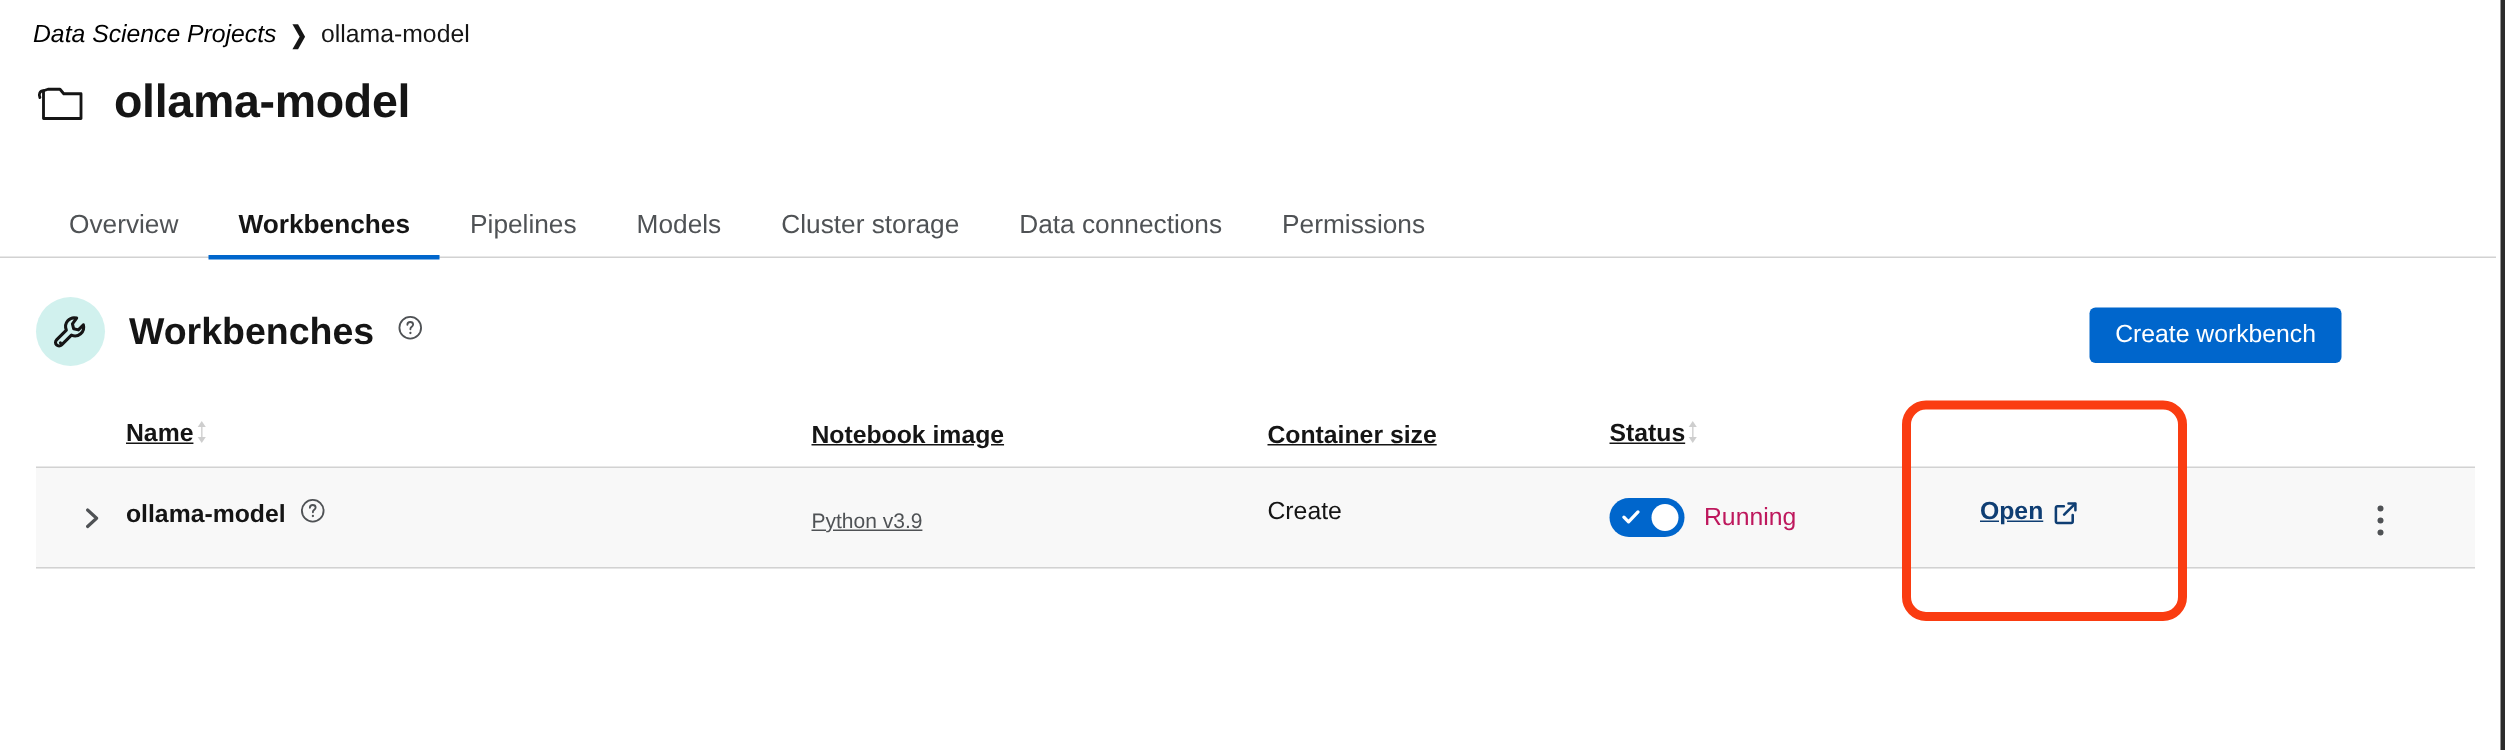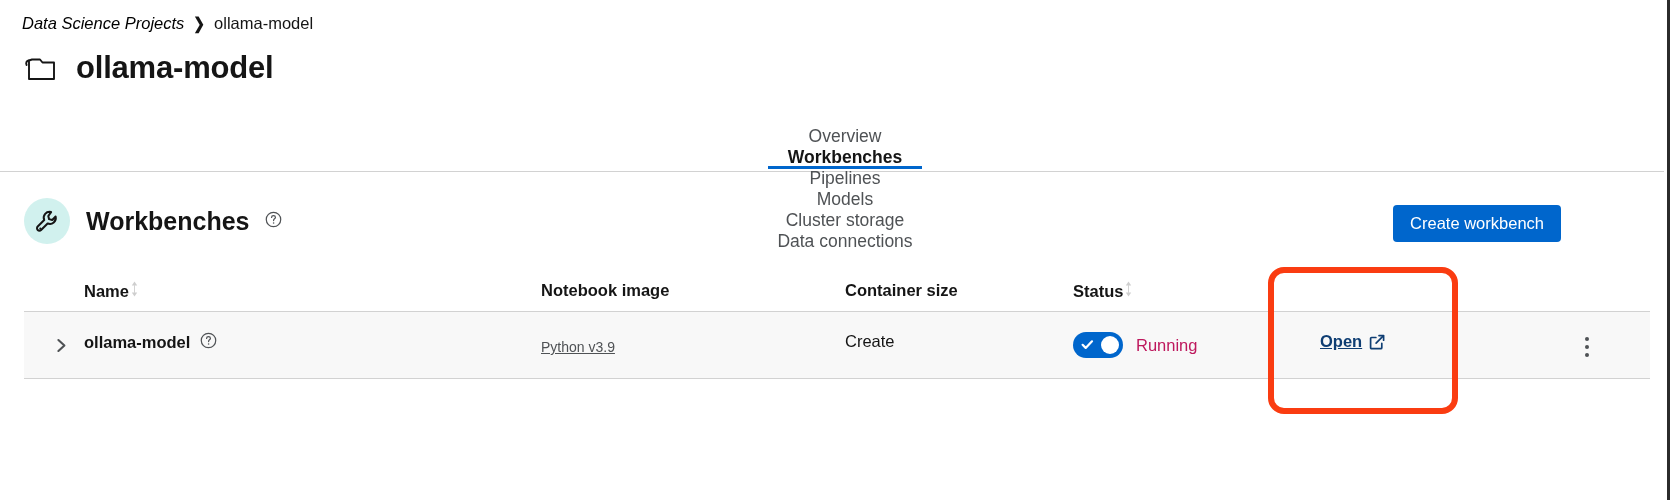--- a/index.html
+++ b/index.html
@@ -70,24 +70,23 @@
   .tabs-wrap {
     position: absolute;
     left: 0;
     top: 126px;
     width: 1664px;
     height: 46px;
     border-bottom: 1px solid #d2d2d2;
   }
   .tabs {
     display: flex;
-    align-items: center;
+    align-items: flex-start;
     height: 46px;
     padding-left: 26px;
-    flex-direction: column;
   }
   .tab {
     position: relative;
     height: 46px;
     display: flex;
     align-items: center;
     padding: 0 20px;
     font-size: 17.5px;
     color: #4f5255;
     cursor: pointer;
@@ -171,21 +170,22 @@
     display: flex;
     align-items: flex-start;
     min-height: 67px;
     background: #f8f8f8;
     border-bottom: 1px solid #d2d2d2;
   }
   .th, .td { font-size: 16.5px; color: #151515; }
   .th {
     font-weight: bold;
     display: flex;
-    align-items: flex-end;
+    align-items: flex-start;
+    text-decoration: underline;
   }
   .sort-icon { width: 11px; height: 16px; display: inline-block; opacity: .85; }
 
   .col-toggle  { width: 60px; flex: 0 0 60px; }
   .col-name    { width: 457px; flex: 0 0 457px; }
   .col-image   { width: 304px; flex: 0 0 304px; }
   .col-size    { width: 228px; flex: 0 0 228px; }
   .col-status  { width: 247px; flex: 0 0 247px; }
   .col-open    { width: 199px; flex: 0 0 199px; font-weight: bold; }
   .col-kebab   { width: 131px; flex: 0 0 131px; }
@@ -302,20 +302,21 @@
   </div>
 
   <div class="tabs-wrap">
     <div class="tabs">
       <div class="tab">Overview</div>
       <div class="tab active">Workbenches</div>
       <div class="tab">Pipelines</div>
       <div class="tab">Models</div>
       <div class="tab">Cluster storage</div>
       <div class="tab">Data connections</div>
+      <div class="tab">Permissions</div>
     </div>
   </div>
 
   <div class="section-header">
     <span class="wrench-circle">
       <svg width="27" height="27" viewBox="0 0 24 24" fill="none" stroke="#151515" stroke-width="1.8" stroke-linecap="round" stroke-linejoin="round">
         <path d="M15.2 3.6a5.2 5.2 0 0 0-6.1 7.1L3.3 16.5a2.1 2.1 0 0 0 3 3l5.8-5.8a5.2 5.2 0 0 0 7.1-6.1l-3 3-2.8-.7-.7-2.8z"></path>
         <circle cx="5.6" cy="18.2" r="0.9" fill="#151515" stroke="none"></circle>
       </svg>
     </span>

